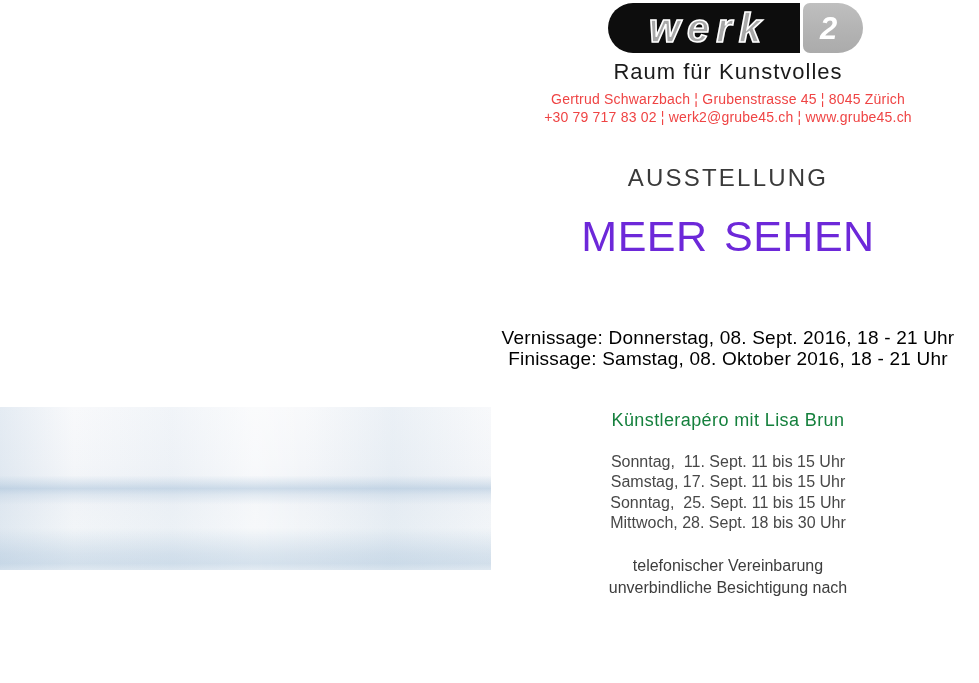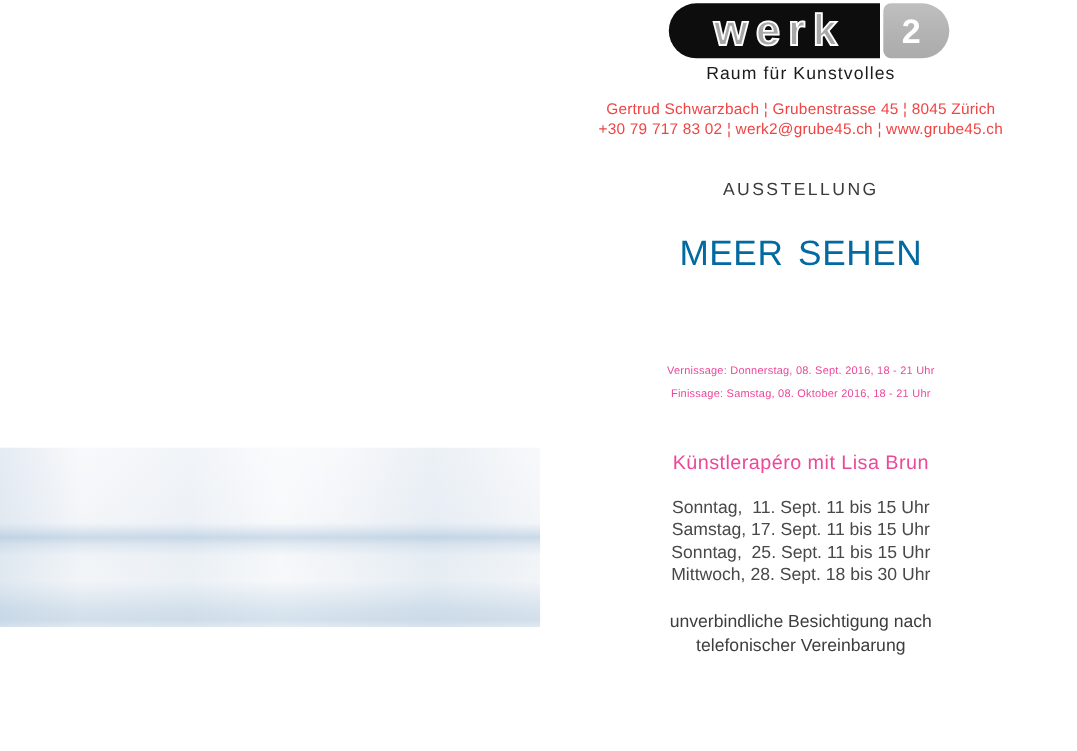--- a/index.html
+++ b/index.html
@@ -34,51 +34,51 @@
         rgba(255,255,255,0) 100%),
       linear-gradient(180deg,#f8f9fb 0%,#f4f6f9 35%,#f0f3f7 55%,#f2f5f8 75%,#eff3f7 100%);
   }
 
   
   .right-col{position:absolute;left:482px;top:0;width:492px;height:683px;}
   .right-col > div{position:absolute;left:0;right:0;text-align:center;}
 
   
   .logo-row{top:3px;}
-  .logo-capsule{display:inline-flex;height:68px;position:relative;left:7px;vertical-align:top;}
+  .logo-capsule{display:inline-flex;height:68px;position:relative;left:7px;vertical-align:top;font-style:italic;}
   .logo-black{
     width:192px;height:50px;background:#0d0d0d;border-radius:25px 0 0 25px;
     display:flex;align-items:center;justify-content:center;
   }
   .werk-text{
     font-size:40px;font-weight:bold;line-height:1;color:#a8a8a8;
     letter-spacing:7px;padding-left:10px;
     -webkit-text-stroke:1.6px #ffffff;
     text-shadow:0 0 1px #ffffff;
   }
   .logo-gray{
     width:60px;height:50px;margin-left:3px;
     background:linear-gradient(180deg,#bfbfbf 0%,#b2b2b2 60%,#ababab 100%);
     border-radius:7px 25px 25px 7px;
     display:flex;align-items:center;justify-content:center;
   }
   .two-text{font-size:31px;font-weight:bold;color:#ffffff;line-height:1;margin-right:8px;}
 
-  .tagline{top:59px;font-size:16px;letter-spacing:1px;color:#1b1b1b;}
+  .tagline{top:59px;font-size:22px;letter-spacing:1px;color:#1b1b1b;}
 
   .contact{top:90px;font-size:14px;line-height:18px;color:#ef4444;letter-spacing:0.2px;}
 
-  .section-label{top:164px;font-size:16px;letter-spacing:2.2px;color:#3a3a3a;}
+  .section-label{top:164px;font-size:24px;letter-spacing:2.2px;color:#3a3a3a;}
 
-  .title{top:212px;font-size:32px;letter-spacing:0.5px;word-spacing:4px;color:#0369a1;}
+  .title{top:212px;font-size:43px;letter-spacing:0.5px;word-spacing:4px;color:#6d28d9;}
   .artist{top:254px;font-size:32px;letter-spacing:0.5px;color:#232323;}
 
-  .dates-block{top:327px;font-size:10px;line-height:21px;color:#ec4899;letter-spacing:0.2px;}
+  .dates-block{top:327px;font-size:19px;line-height:21px;color:#000000;letter-spacing:0.2px;}
 
-  .apero-heading{top:410px;font-size:18px;letter-spacing:0.4px;color:#ec4899;}
+  .apero-heading{top:410px;font-size:18px;letter-spacing:0.4px;color:#15803d;}
 
   .schedule{top:452px;font-size:16px;line-height:20.4px;color:#484848;}
   .schedule-line{white-space:pre;text-align:center;}
 
   .note{top:555px;font-size:16px;line-height:21.5px;color:#3d3d3d;}
 </style>
 </head>
 <body>
 
 <div class="page">
@@ -117,18 +117,18 @@
     <div class="apero-heading">Künstlerapéro mit Lisa Brun</div>
 
     <div class="schedule">
       <div class="schedule-line">Sonntag,  11. Sept. 11 bis 15 Uhr</div>
       <div class="schedule-line">Samstag, 17. Sept. 11 bis 15 Uhr</div>
       <div class="schedule-line">Sonntag,  25. Sept. 11 bis 15 Uhr</div>
       <div class="schedule-line">Mittwoch, 28. Sept. 18 bis 30 Uhr</div>
     </div>
 
     <div class="note">
+      <div>telefonischer Vereinbarung</div>
       <div>unverbindliche Besichtigung nach</div>
-      <div>telefonischer Vereinbarung</div>
     </div>
 
   </div>
 </div>
 
 </body></html>

